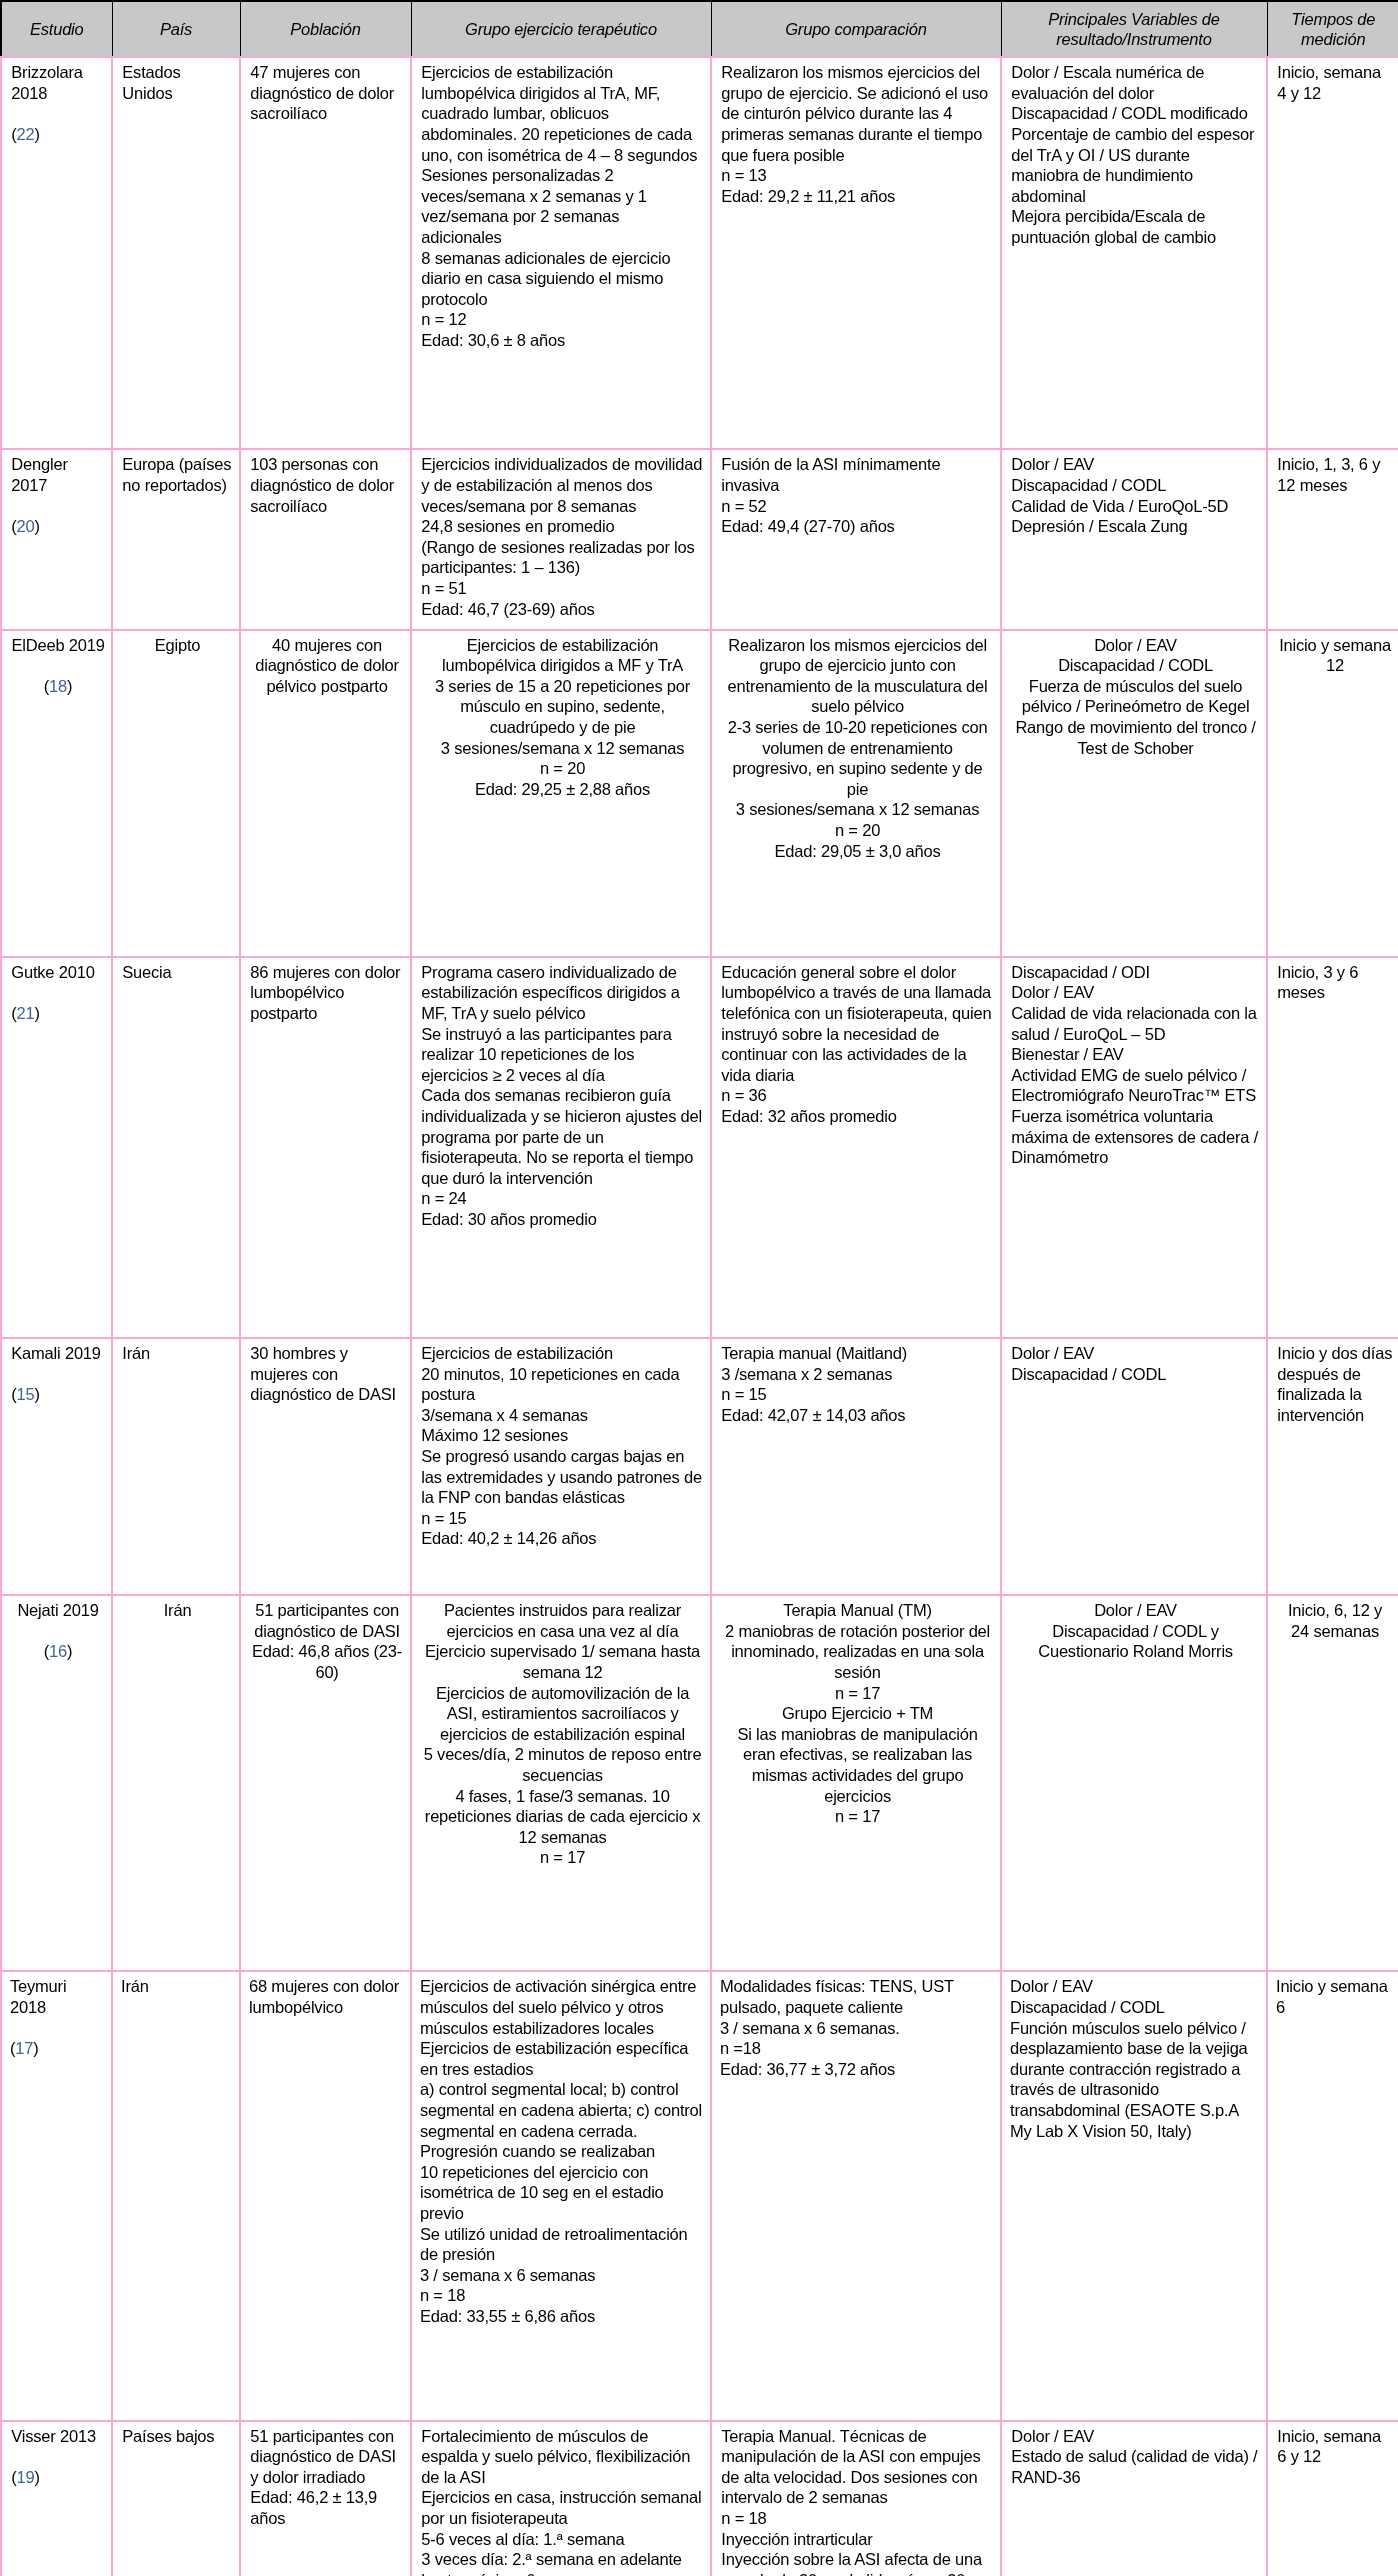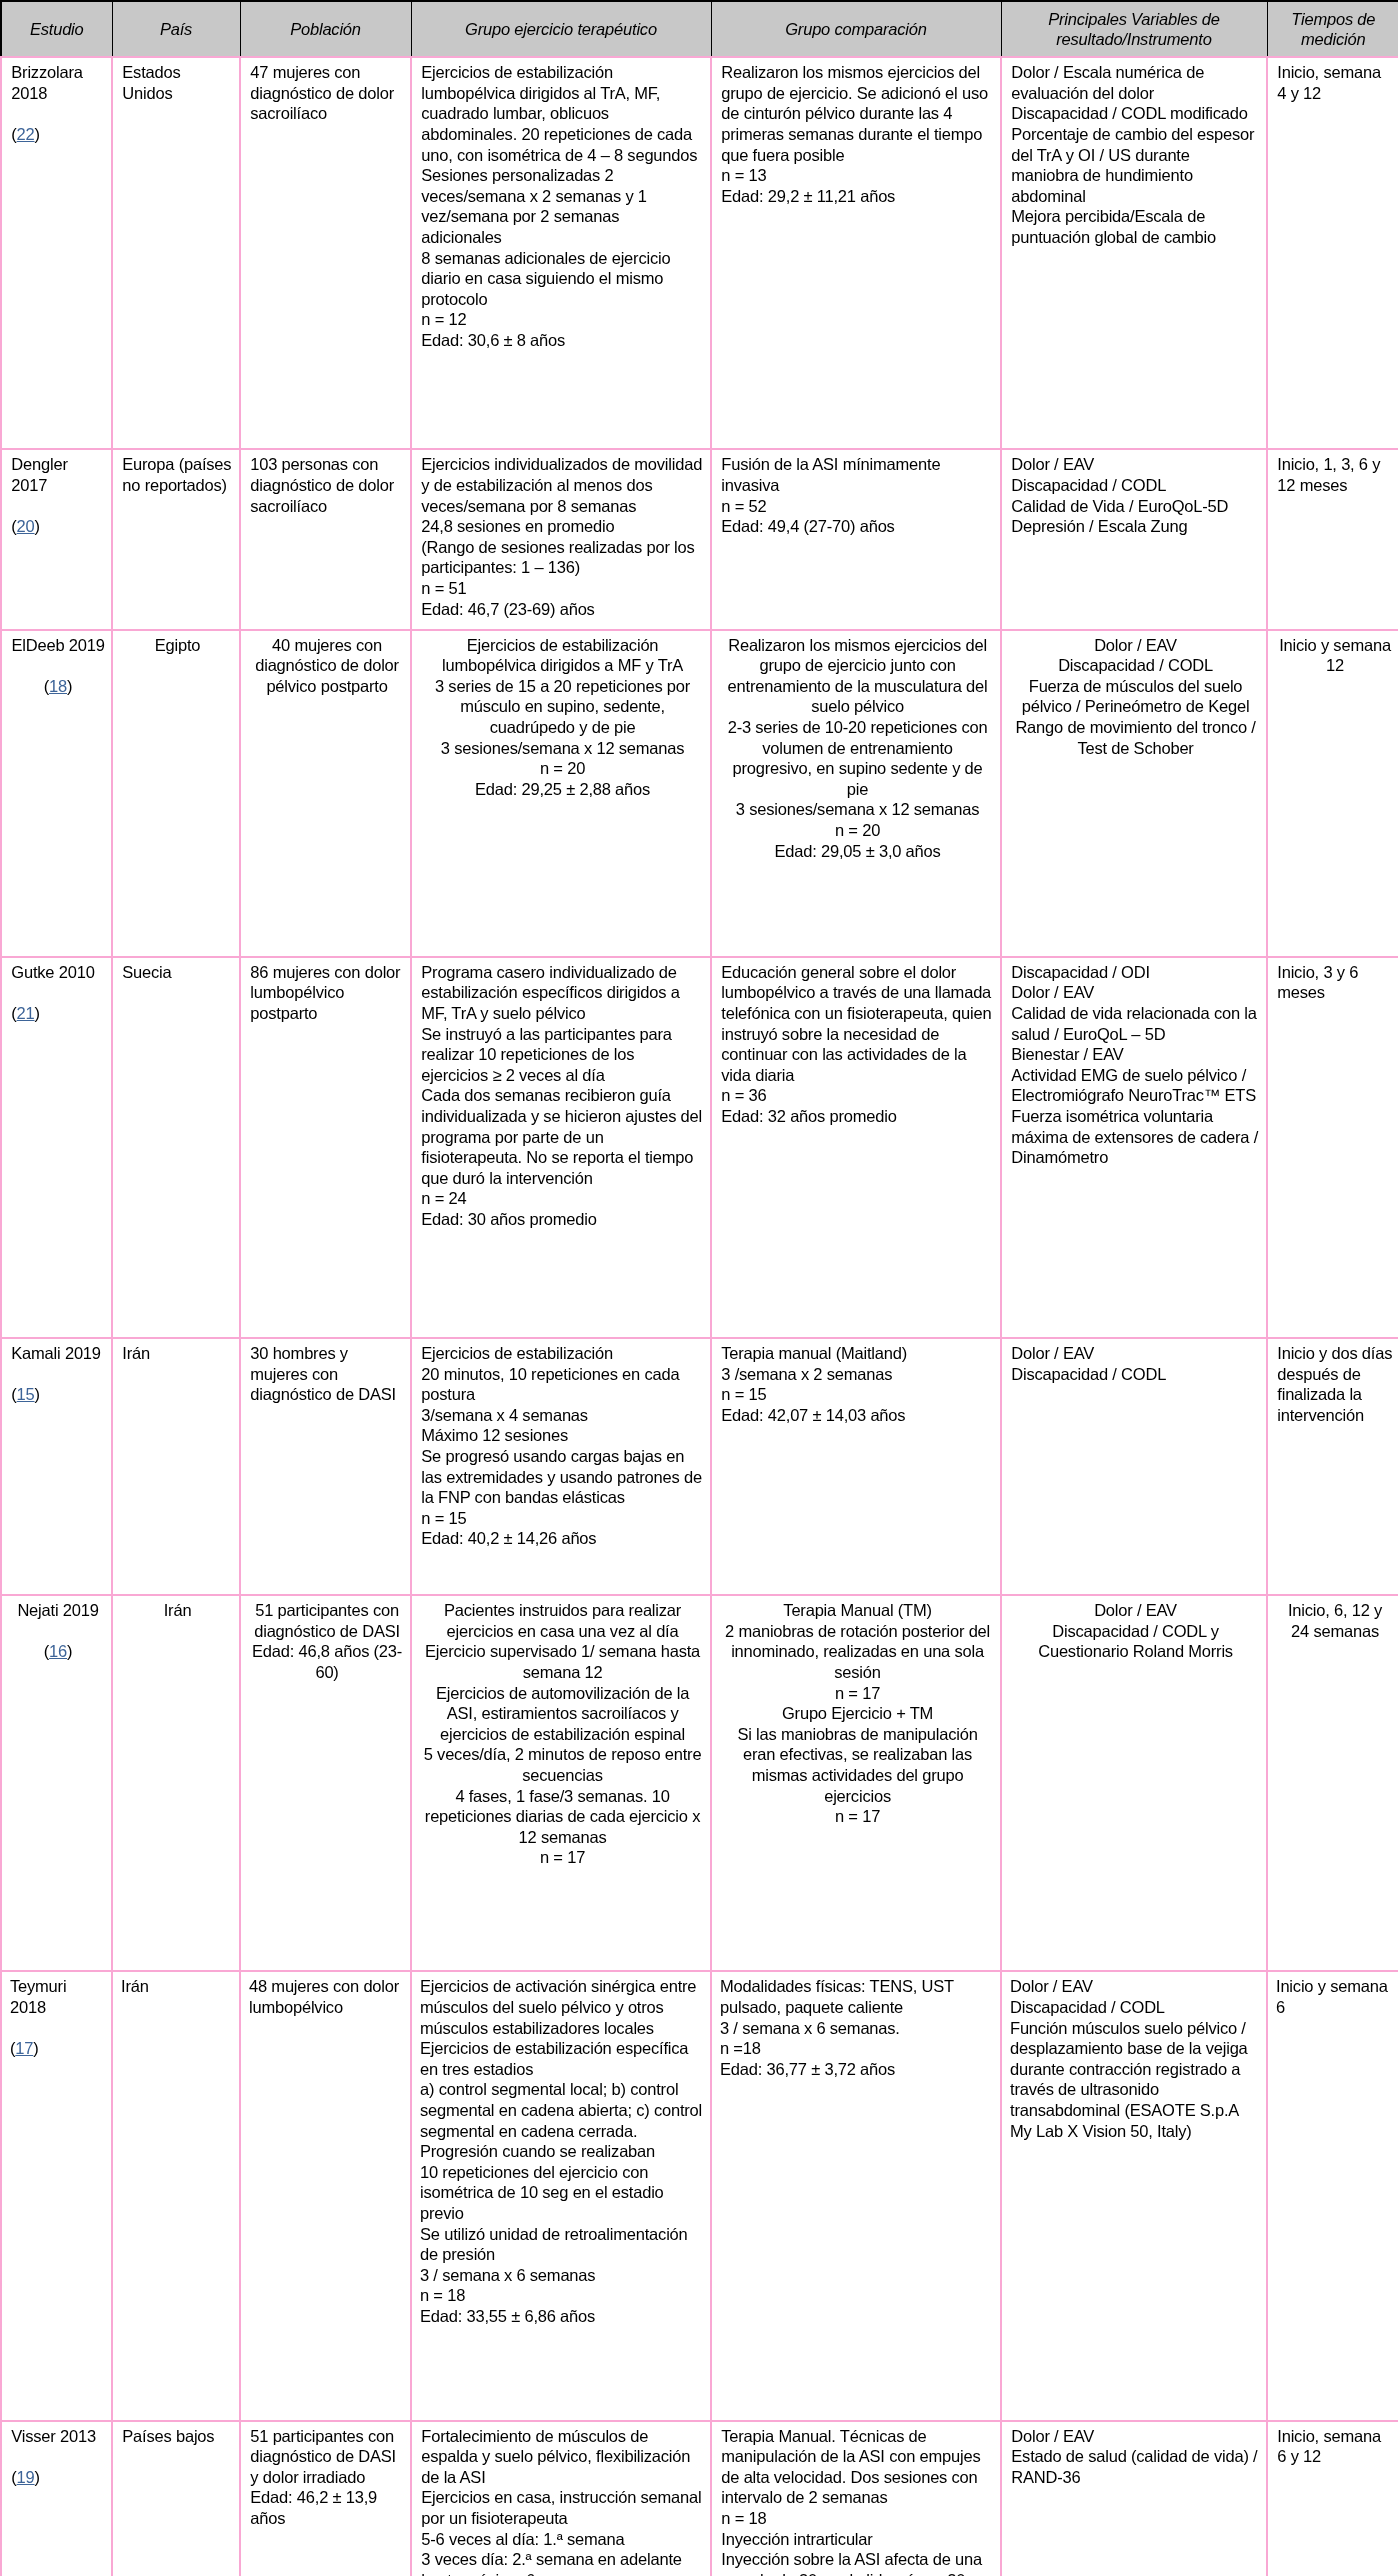--- a/index.html
+++ b/index.html
@@ -57,21 +57,20 @@
   tbody tr:nth-child(6) td { height: 366px; text-align: center; }
   tbody tr:nth-child(7) td { height: 439px; padding-left: 8px; }
   tbody tr:nth-child(8) td { height: 393px; }
   
   tbody tr.break td { border-top-width: 2.6px; }
 
   .study-name { white-space: pre-line; }
   .study-ref  { white-space: nowrap; }
   a.ref-link {
     color: var(--link-color, #3d6498);
-    text-decoration: underline;
     cursor: pointer;
   }
 </style>
 </head>
 <body>
 
 <div class="page">
   <table class="studies">
     <colgroup>
       <col class="c-study">
@@ -220,21 +219,21 @@
 n = 17</td>
     <td class="col-out">Dolor / EAV
 Discapacidad / CODL y Cuestionario Roland Morris</td>
     <td class="col-time">Inicio, 6, 12 y 24 semanas</td>
   </tr>
         <tr class="break">
     <td class="col-study"><span class="study-name">Teymuri 2018</span><br>
       <span class="study-ref"><span class="paren open">(</span><a class="ref-link">17</a><span class="paren close">)</span></span>
     </td>
     <td class="col-country">Irán</td>
-    <td class="col-pop">48 mujeres con dolor lumbopélvico</td>
+    <td class="col-pop">68 mujeres con dolor lumbopélvico</td>
     <td class="col-ex">Ejercicios de activación sinérgica entre músculos del suelo pélvico y otros músculos estabilizadores locales
 Ejercicios de estabilización específica en tres estadios
 a) control segmental local; b) control segmental en cadena abierta; c) control segmental en cadena cerrada. Progresión cuando se realizaban
 10 repeticiones del ejercicio con isométrica de 10 seg en el estadio previo
 Se utilizó unidad de retroalimentación de presión
 3 / semana x 6 semanas
 n = 18
 Edad: 33,55 ± 6,86 años</td>
     <td class="col-comp">Modalidades físicas: TENS, UST pulsado, paquete caliente
 3 / semana x 6 semanas.

